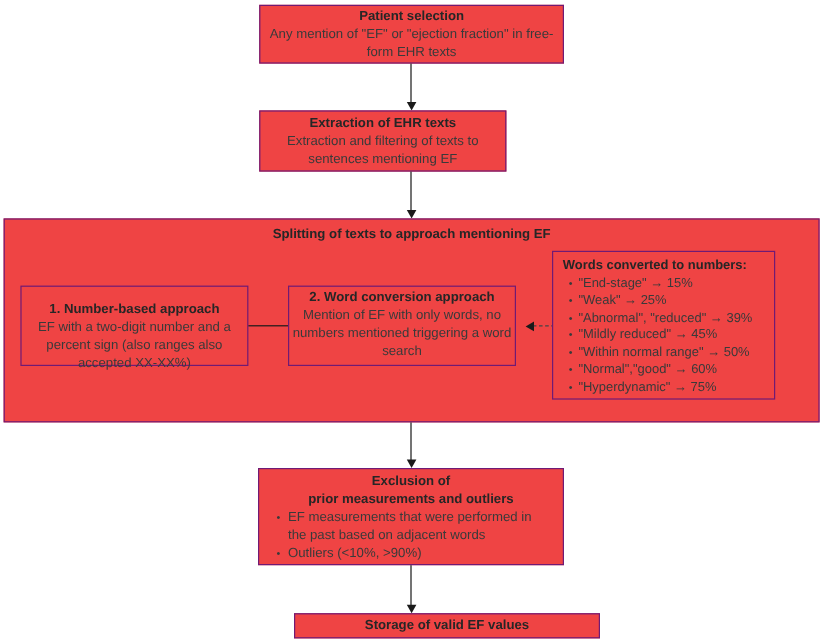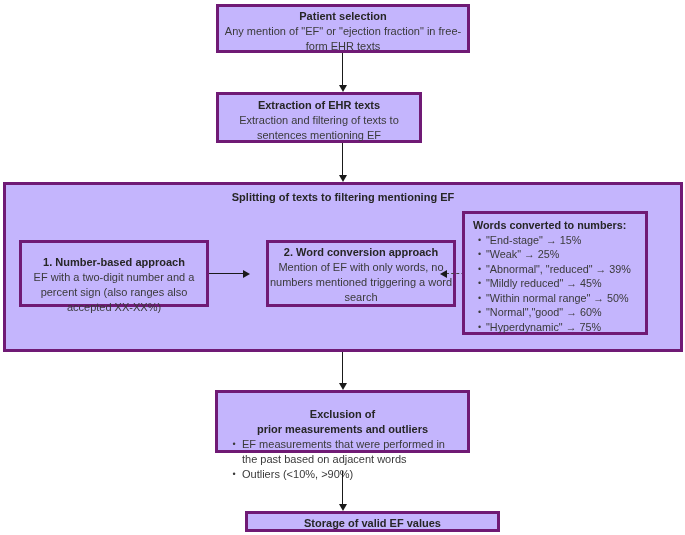--- a/index.html
+++ b/index.html
@@ -6,40 +6,40 @@
   html,body { width:685px; height:535px; }
   body {
     position:relative;
     background:#ffffff;
     font-family:"Liberation Sans", sans-serif;
     color:#3a3a3a;
     overflow:hidden;
   }
   .box {
     position:absolute;
-    background:#c4b5fd;
-    border:3px solid #701a75;
+    background:#ef4444;
+    border:1px solid #701a75;
     font-size:11px;
     line-height:15px;
     text-align:center;
   }
   .box .title { font-weight:bold; color:#262626; }
   .body-text { color:#3a3a3a; }
 
   
   #box-patient   { left:216px; top:4px;   width:254px; height:49px; padding-top:2px; }
   #box-extract   { left:216px; top:92px;  width:206px; height:51px; padding-top:3px; }
-  #box-exclusion { left:215px; top:390px; width:255px; height:63px; padding-top:14px; }
+  #box-exclusion { left:215px; top:390px; width:255px; height:81px; padding-top:3px; }
   #box-storage   { left:215px; top:511px; width:255px; height:21px; line-height:19px;margin-left:30px; }
 
   
   #container-splitting { left:3px; top:182px; width:680px; height:170px; }
   #container-splitting > .title { display:block; padding-top:5px; }
   #box-number { left:13px;  top:55px; width:190px; height:67px; padding-top:12px; }
-  #box-word   { left:260px; top:55px; width:190px; height:67px; padding-top:2px;text-align:center; }
+  #box-word   { left:236px; top:55px; width:190px; height:67px; padding-top:2px;text-align:center; }
   #box-map    { left:456px; top:26px; width:186px; height:124px; text-align:left; padding:4px 2px 0 8px; font-size:10.8px; line-height:14.5px; }
 
   
   ul.blist { list-style:none; text-align:left; }
   ul.blist li { display:flex; }
   ul.blist .bullet { flex:0 0 13px; text-align:center; font-size:9px; line-height:inherit; }
   #box-map ul.blist li { white-space:nowrap; }
   #box-exclusion ul.blist { padding-left:8px; }
   #box-exclusion ul.blist .bullet { flex:0 0 16px; }
   #box-exclusion ul.blist .li-text { max-width:220px; }
@@ -97,21 +97,21 @@
   <div class="title">Extraction of EHR texts</div>
   <div class="body-text">Extraction and filtering of texts to sentences mentioning EF</div>
 </div>
 
 <div class="varrow" id="arrow-2">
   <div class="line"></div>
   <div class="head"></div>
 </div>
 
 <div class="box" id="container-splitting">
-  <span class="title">Splitting of texts to filtering mentioning EF</span>
+  <span class="title">Splitting of texts to approach mentioning EF</span>
 
   <div class="box" id="box-number">
     <div class="title">1. Number-based approach</div>
     <div class="body-text">EF with a two-digit number and a percent sign (also ranges also accepted XX-XX%)</div>
   </div>
 
   <div class="harrow" id="arrow-number-to-word">
     <div class="hline"></div>
     <div class="hhead"></div>
   </div>

